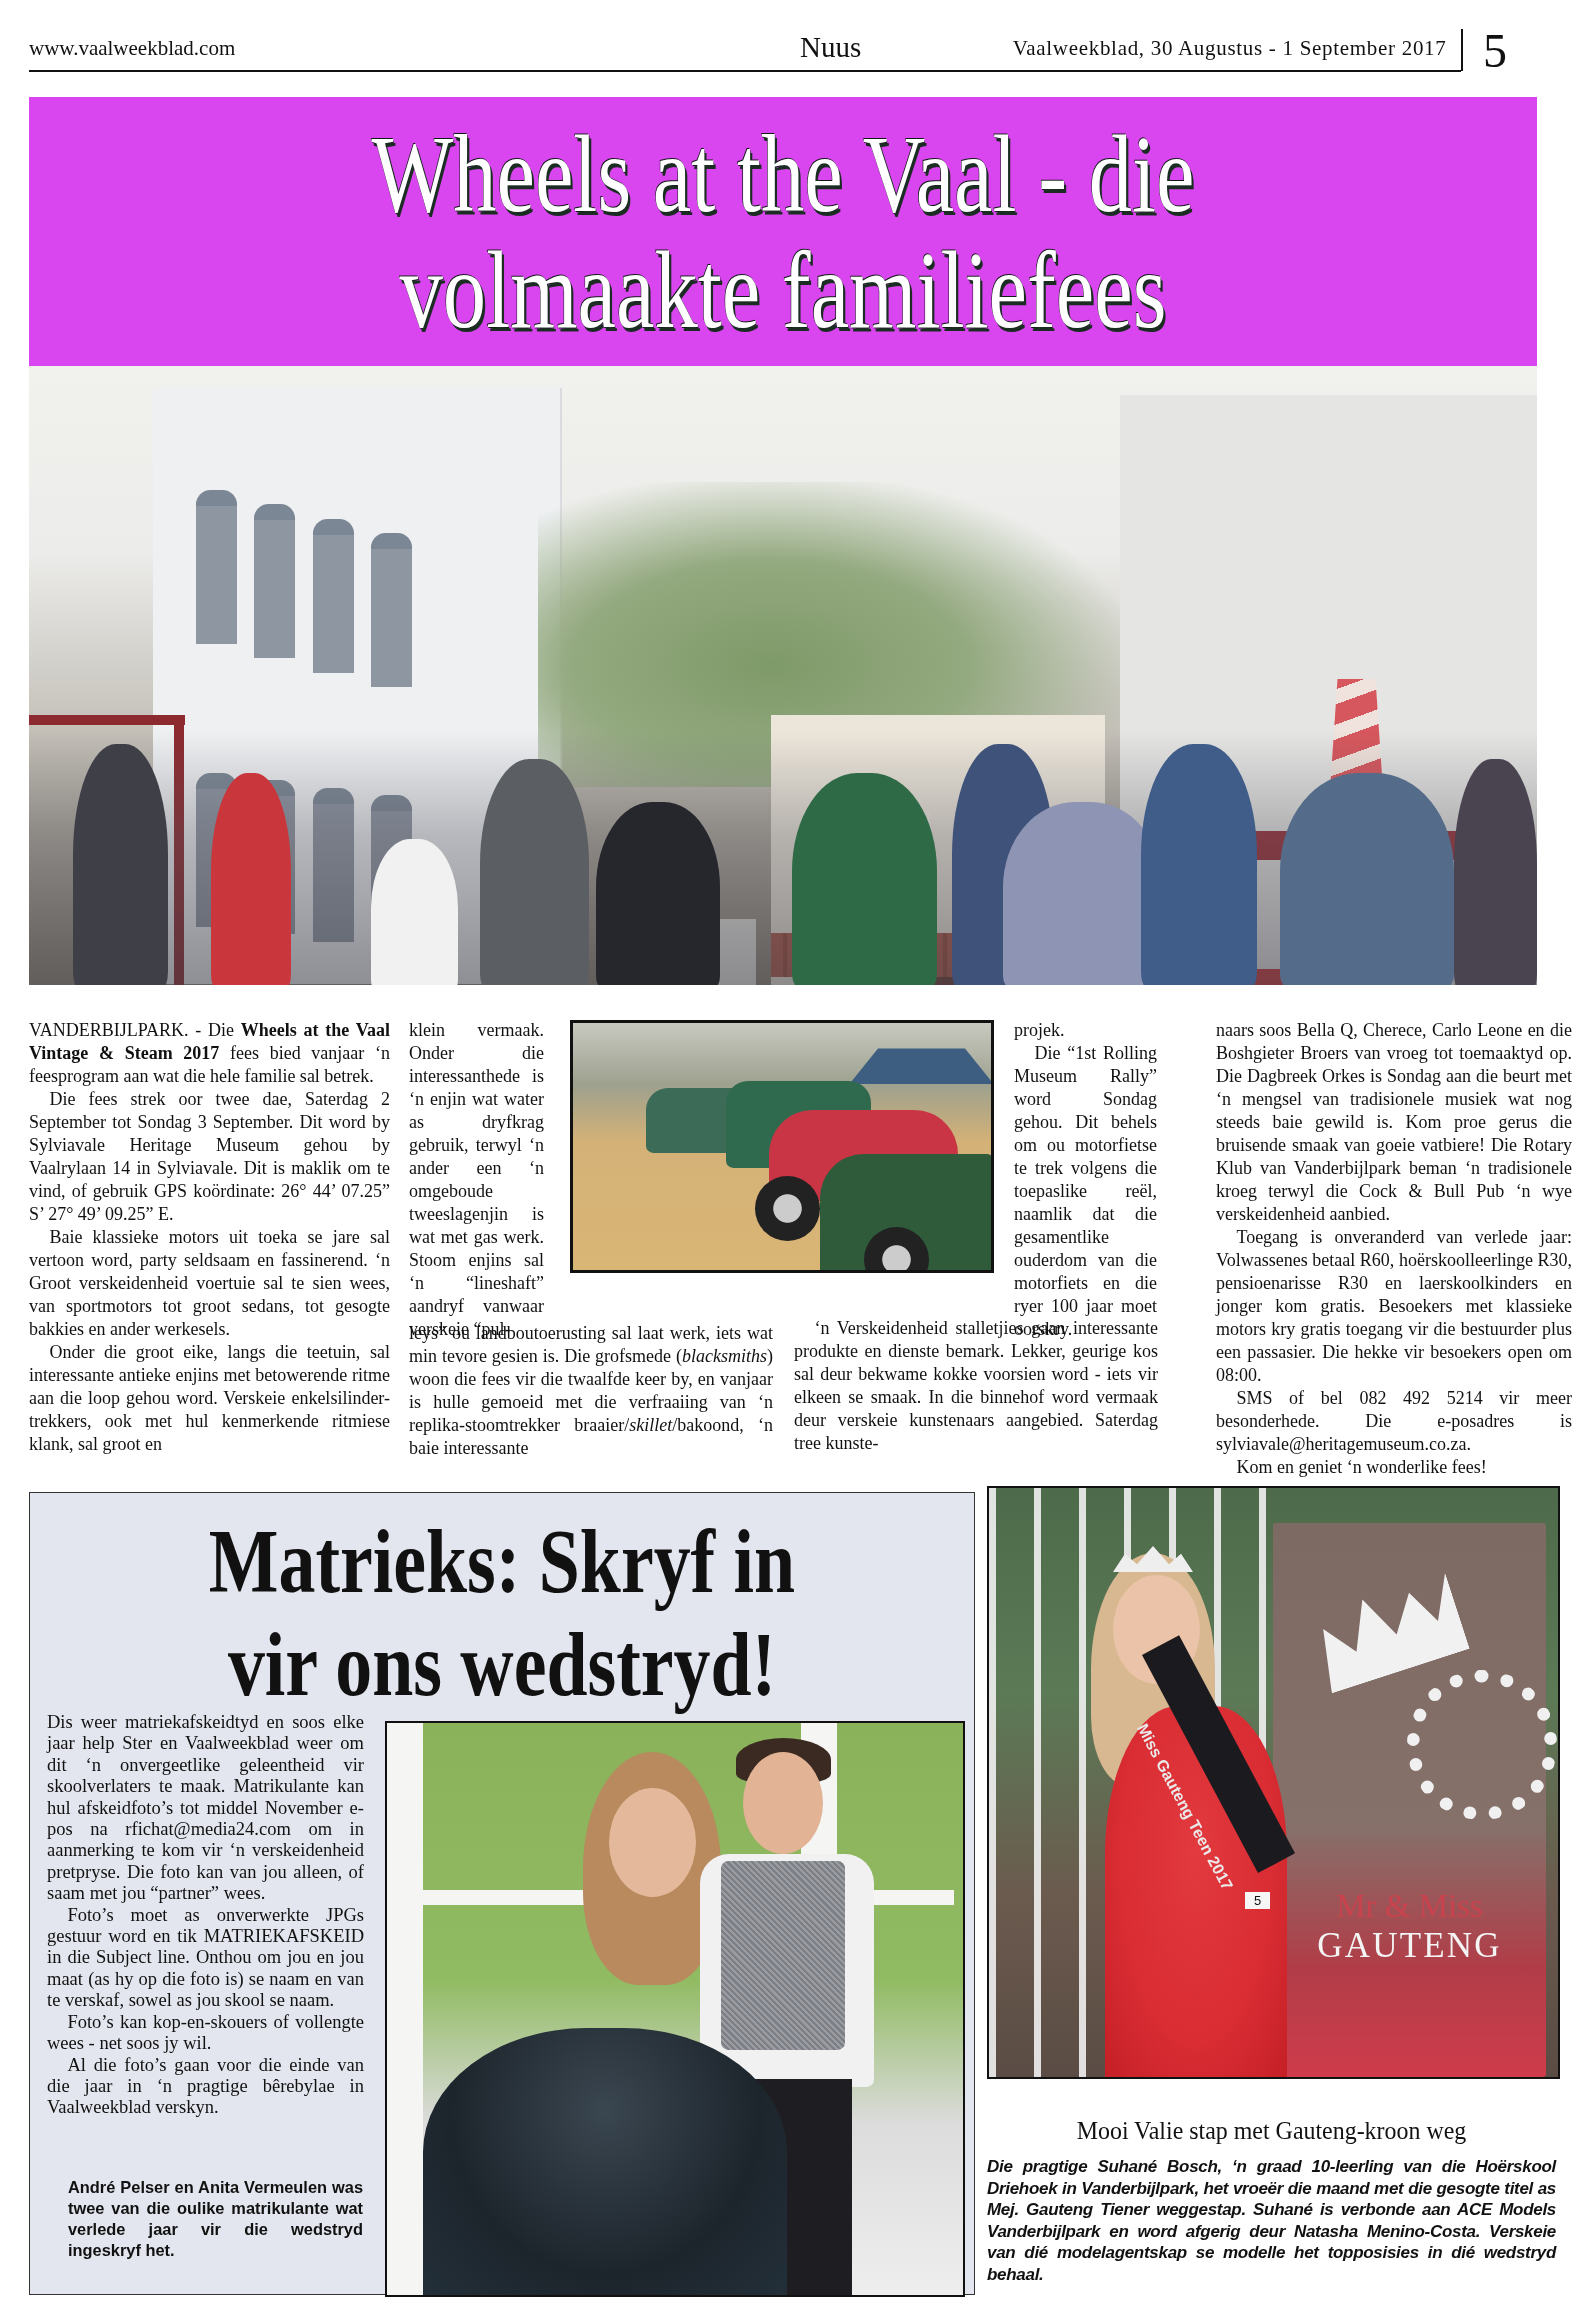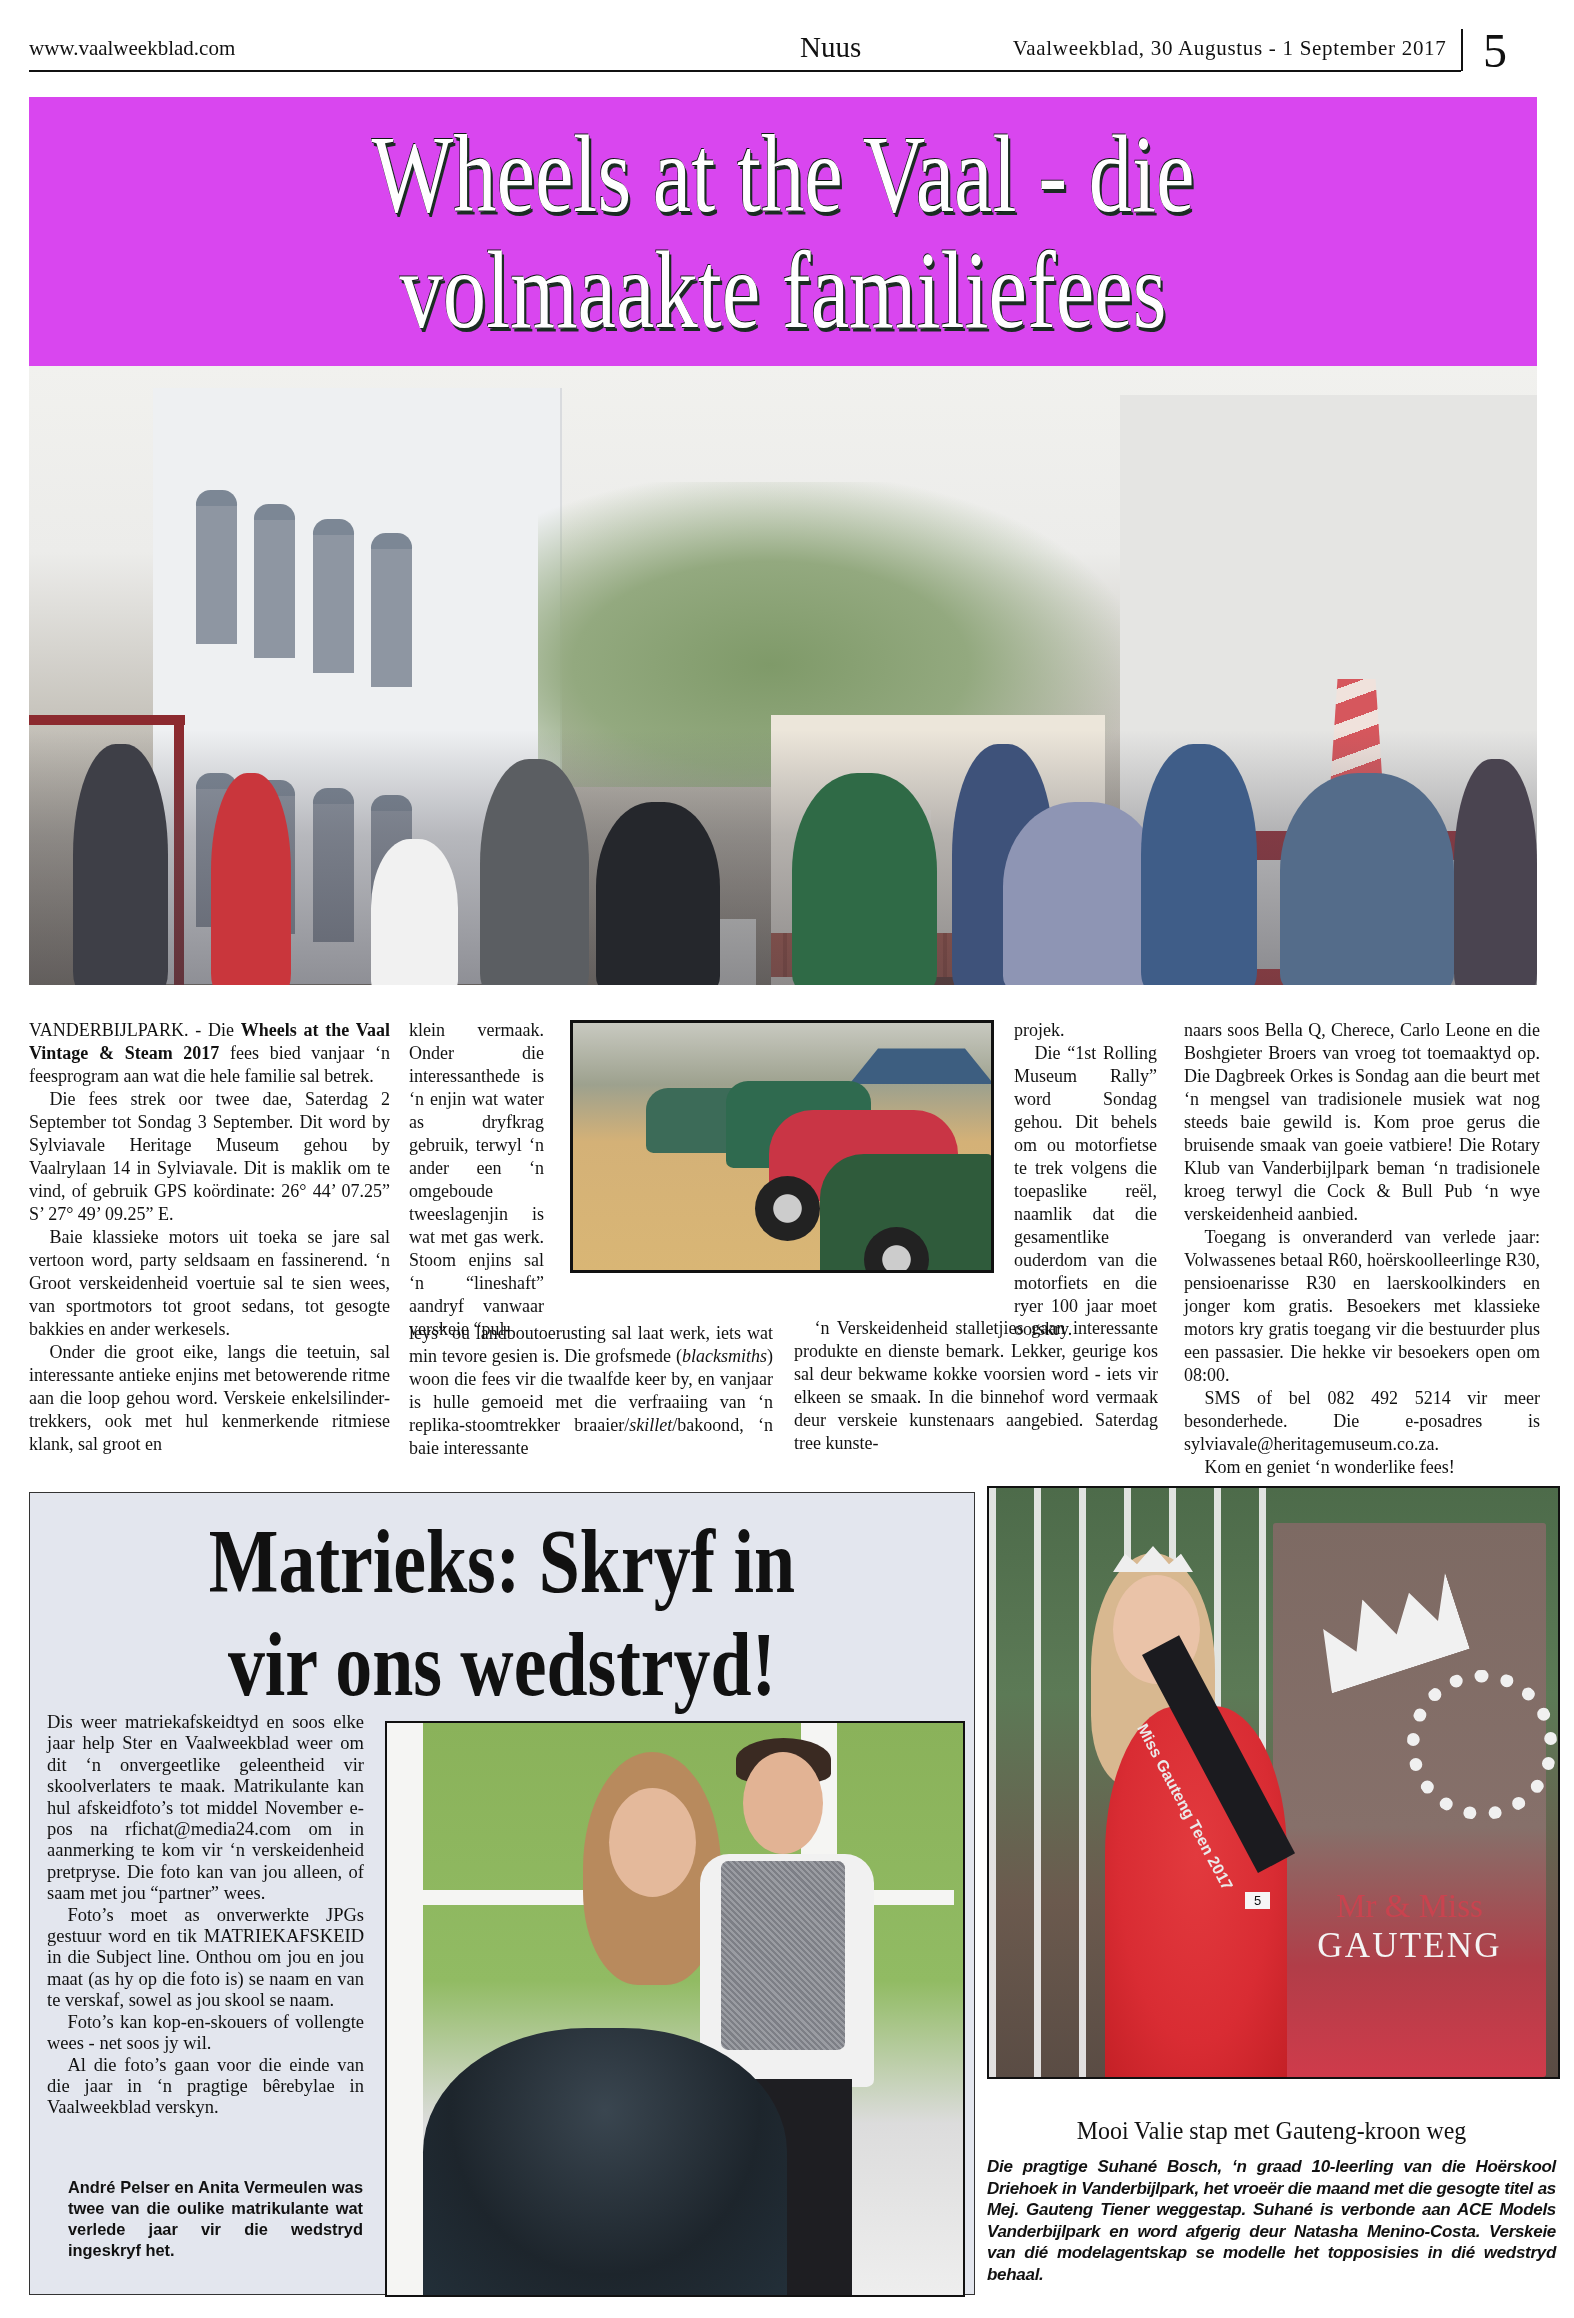--- a/index.html
+++ b/index.html
@@ -59,21 +59,21 @@
   
   .col { position: absolute; font-size: 18px; line-height: 23px; text-align: justify; hyphens: manual; }
   .col p { margin: 0; text-indent: 0; }
   .col p.ind { text-indent: 20.4px; }
   .col b { font-weight: bold; }
   .col1 { left: 29px; top: 1019px; width: 361px; }
   .col2a { left: 409px; top: 1019px; width: 135px; }
   .col2b { left: 409px; top: 1322px; width: 573px; }
   .col3 { left: 1014px; top: 1019px; width: 143px; }
   .col3b { left: 794px; top: 1317px; width: 364px; }
-  .col4 { left: 1184px; top: 1019px; width: 356px; }
+  .col4 { left: 1216px; top: 1019px; width: 356px; }
 
   .carphoto { position: absolute; left: 570px; top: 1020px; width: 418px; height: 247px;
               border: 3.6px solid #111; overflow: hidden;
               background: linear-gradient(180deg, #c8c9c0 0%, #9da18e 25%, #d4b177 48%, #d9b675 100%); }
   .carphoto .tent { position: absolute; left: 276px; top: 25.4px; width: 145px; height: 36px; background: #3d5e80;
                     clip-path: polygon(20% 0, 80% 0, 100% 100%, 0 100%); }
   .carphoto .car-green1 { position: absolute; left: 73px; top: 65px; width: 131px; height: 65px; background: #3c6b58; border-radius: 22px 22px 7.3px 7.3px; }
   .carphoto .car-green2 { position: absolute; left: 153px; top: 58px; width: 145px; height: 87px; background: #2f6a4f; border-radius: 22px 22px 7.3px 7.3px; }
   .carphoto .car-red { position: absolute; left: 196px; top: 87px; width: 189px; height: 91px; background: #c93545; border-radius: 44px 44px 13px 13px; }
   .carphoto .car-sport { position: absolute; left: 247px; top: 131px; width: 174px; height: 116px; background: #2f5b3b; border-radius: 44px 7.3px 0 0; }

